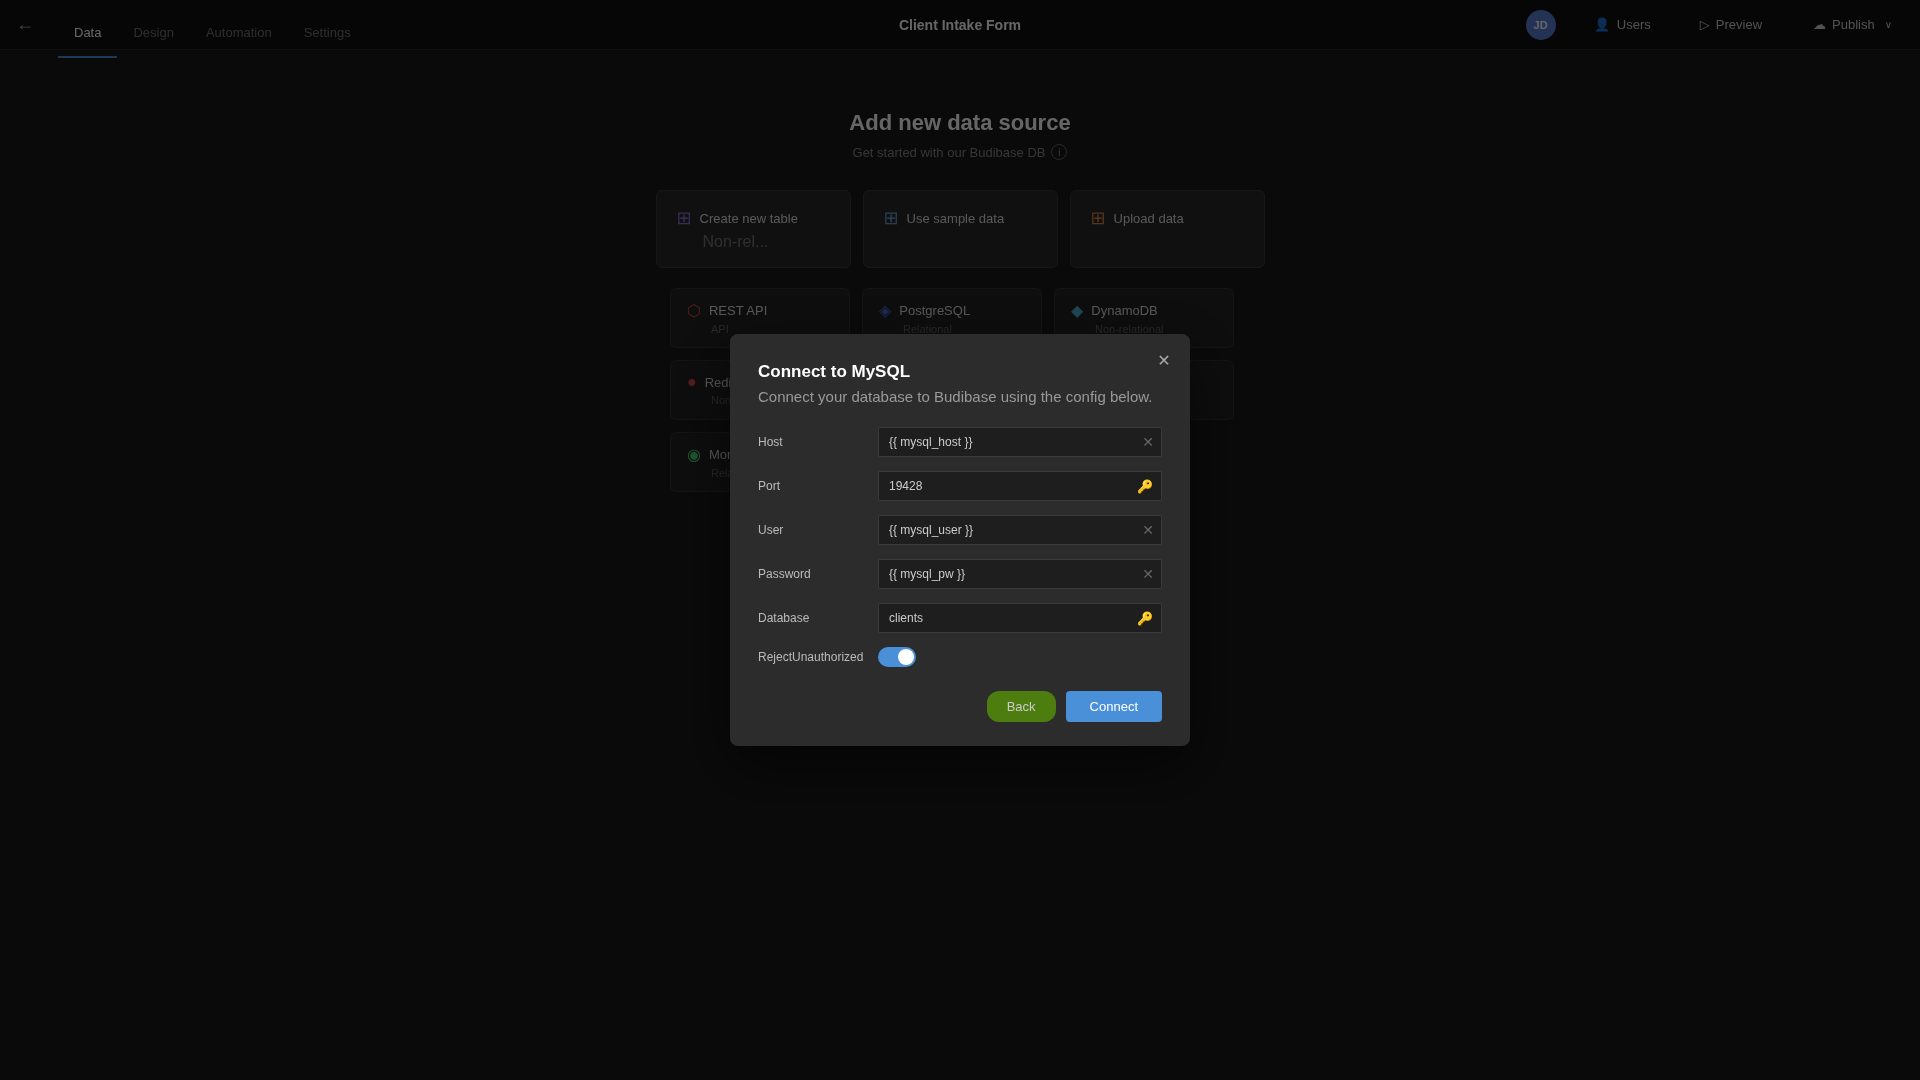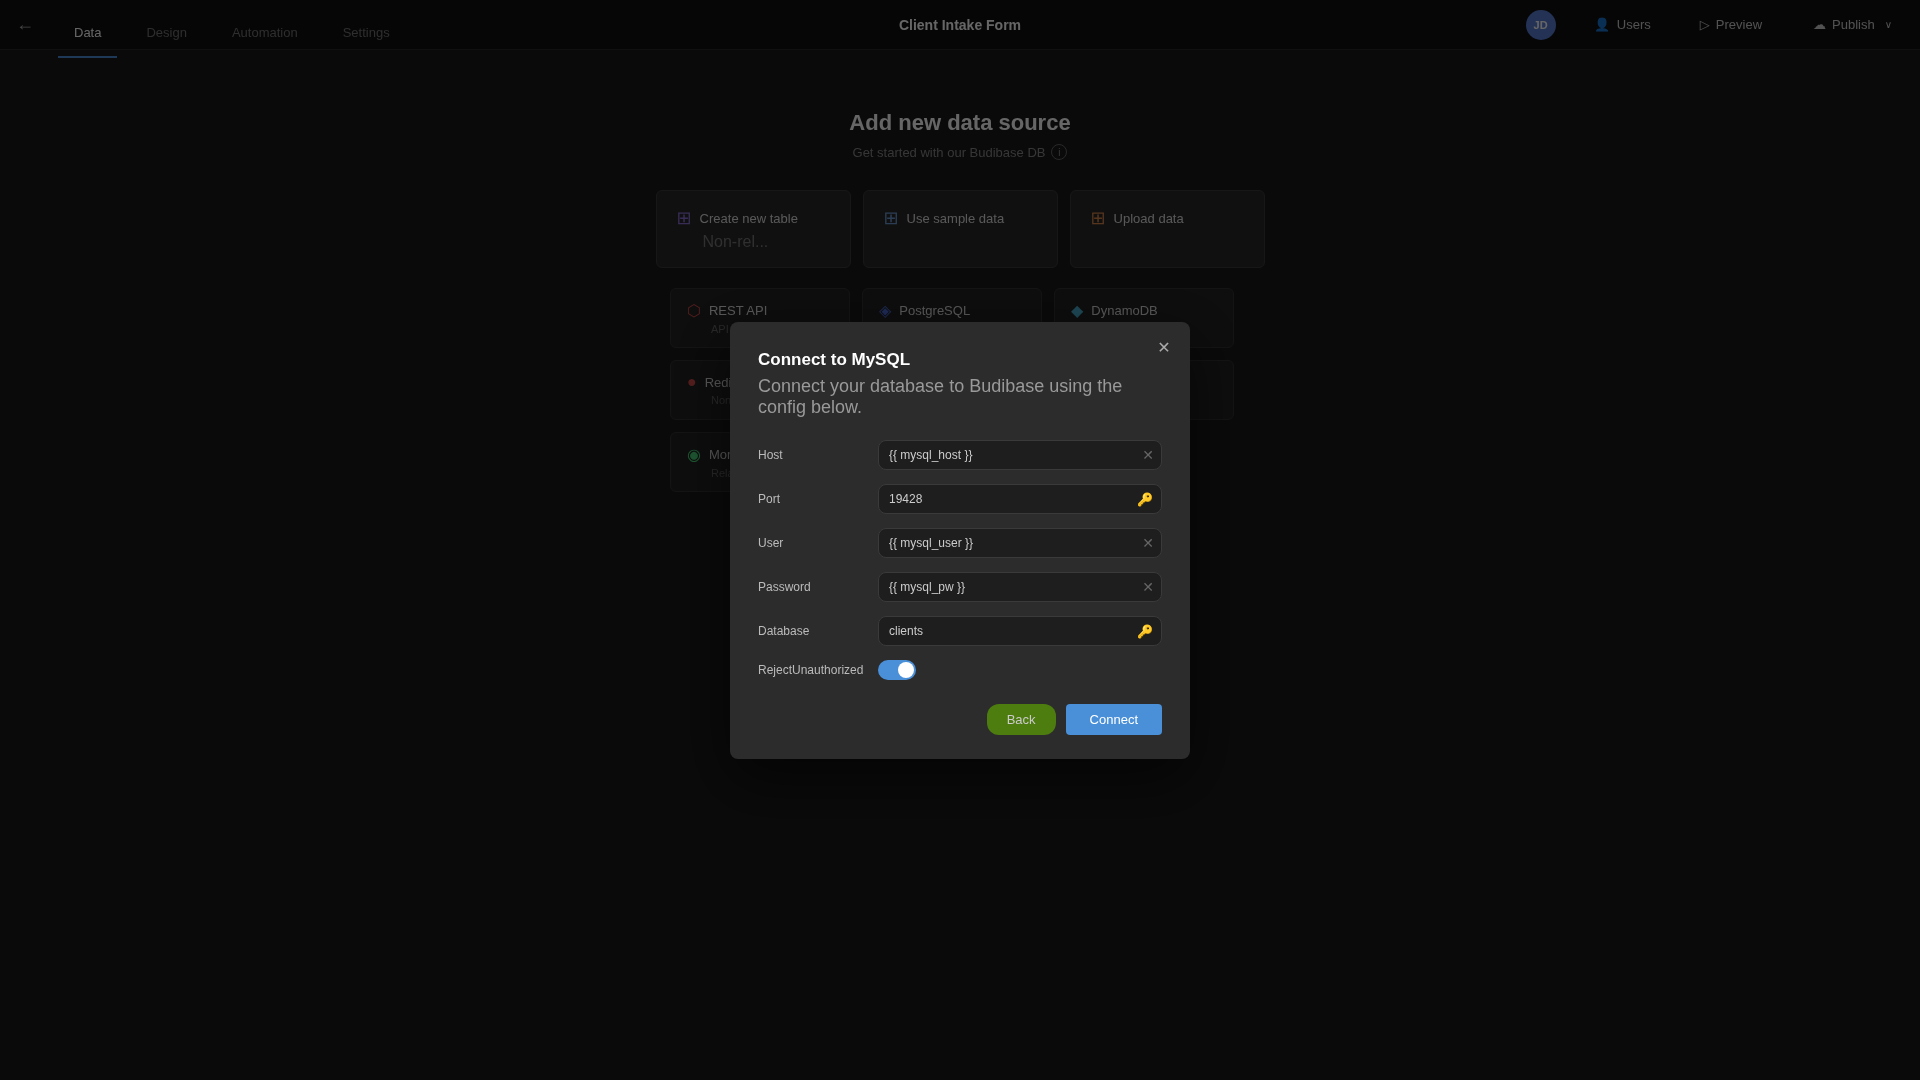--- a/index.html
+++ b/index.html
@@ -30,21 +30,21 @@
       align-items: center;
       gap: 24px;
     }
     .back-btn {
       color: #aaa;
       cursor: pointer;
       font-size: 18px;
     }
     .nav-tabs {
       display: flex;
-      gap: 13px;
+      gap: 0;
       margin-top: 16px;
     }
     .nav-tab {
       padding: 0 16px;
       height: 50px;
       line-height: 50px;
       color: #737373;
       cursor: pointer;
       position: relative;
       font-size: 13px;
@@ -255,21 +255,21 @@
       font-size: 16px;
       border-radius: 3px;
     }
     .modal-title {
       font-size: 17px;
       font-weight: 600;
       color: #fff;
       margin-bottom: 6px;
     }
     .modal-desc {
-      font-size: 18px;
+      font-size: 15px;
       color: #999;
       margin-bottom: 22px;
     }
 
     
     .form-row {
       display: flex;
       align-items: center;
       margin-bottom: 14px;
       gap: 10px;
@@ -281,21 +281,21 @@
       flex-shrink: 0;
     }
     .form-input-wrap {
       flex: 1;
       position: relative;
     }
     .form-input {
       width: 100%;
       background: #1e1e1e;
       border: 1px solid #3a3a3a;
-      border-radius: 8px;
+      border-radius: 1px;
       padding: 7px 32px 7px 10px;
       color: #ccc;
       font-size: 12px;
       outline: none;
     }
     .form-input::placeholder { color: #555; }
     .input-clear-btn {
       position: absolute;
       right: 8px;
       top: 50%;

